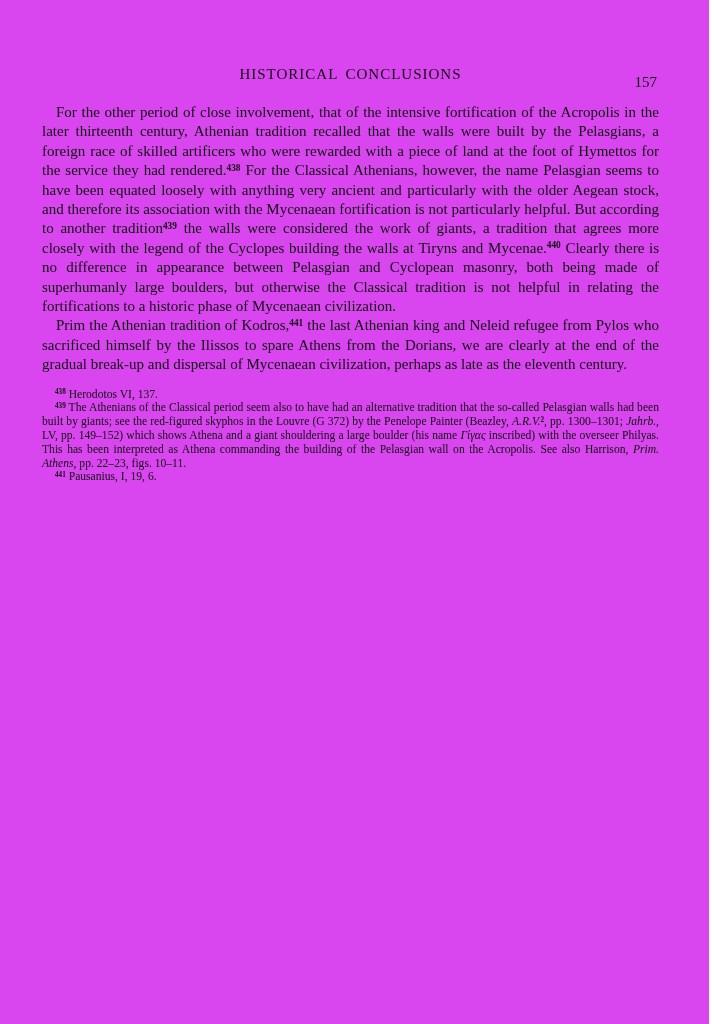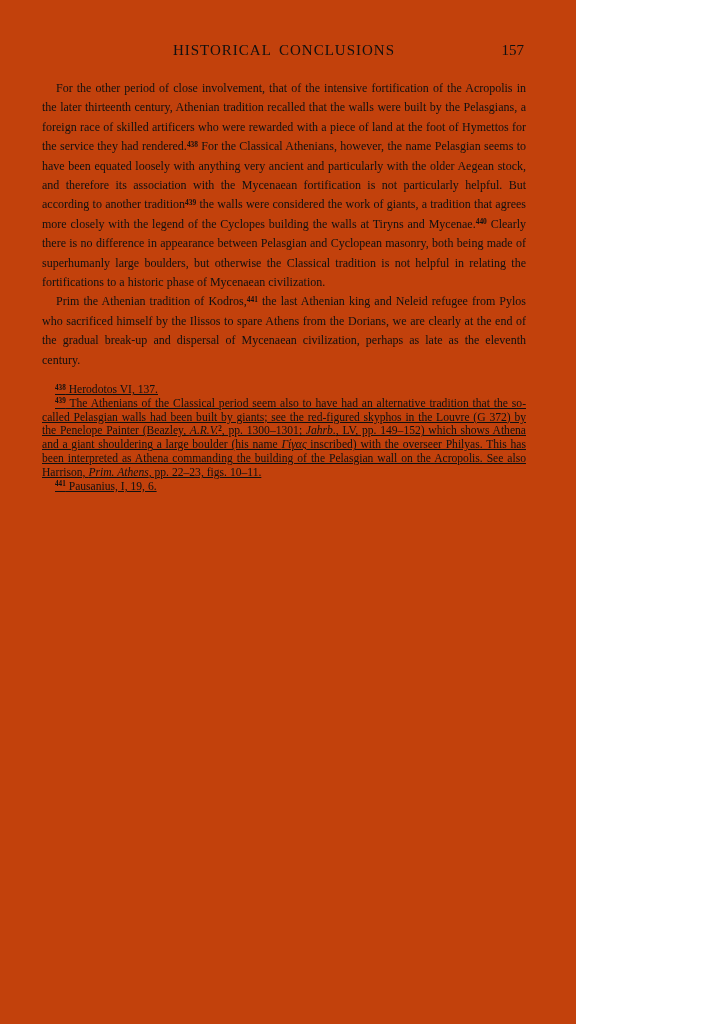--- a/index.html
+++ b/index.html
@@ -5,61 +5,60 @@
   * { margin: 0; padding: 0; box-sizing: border-box; }
   html, body { width: 725px; height: 1024px; }
   body {
     background: #ffffff;
     color: #101010;
     font-family: "Liberation Serif", "DejaVu Serif", serif;
     -webkit-font-smoothing: antialiased;
   }
   .page {
     position: relative;
-    width: 576px;
+    width: 709px;
     height: 1024px;
-    background: #c2410c;
-    padding: 42px 50px 0 42px;
+    background: #d946ef;
+    padding: 66px 50px 0 42px;
     overflow: hidden;
   }
   .running-header {
     position: relative;
     height: 20px;
     margin-bottom: 17px;
   }
   .running-title {
     text-align: center;
     font-size: 15px;
     letter-spacing: 1px;
     word-spacing: 3px;
   }
   .page-number {
     position: absolute;
     right: 2px;
-    top: 0;
+    top: 8px;
     font-size: 15px;
   }
   .body-text p {
-    font-size: 12px;
+    font-size: 15px;
     line-height: 19.4px;
     text-align: justify;
     text-indent: 14px;
   }
   sup {
     font-size: 0.62em;
     vertical-align: baseline;
     position: relative;
     top: -0.5em;
     line-height: 0;
     font-weight: bold;
     font-style: normal;
   }
   .footnotes {
     margin-top: 13px;
-    text-decoration: underline;
   }
   .footnotes p {
     font-size: 11.6px;
     line-height: 13.8px;
     text-align: justify;
     text-indent: 13px;
   }
   i { font-style: italic; }
 </style>
 </head>

